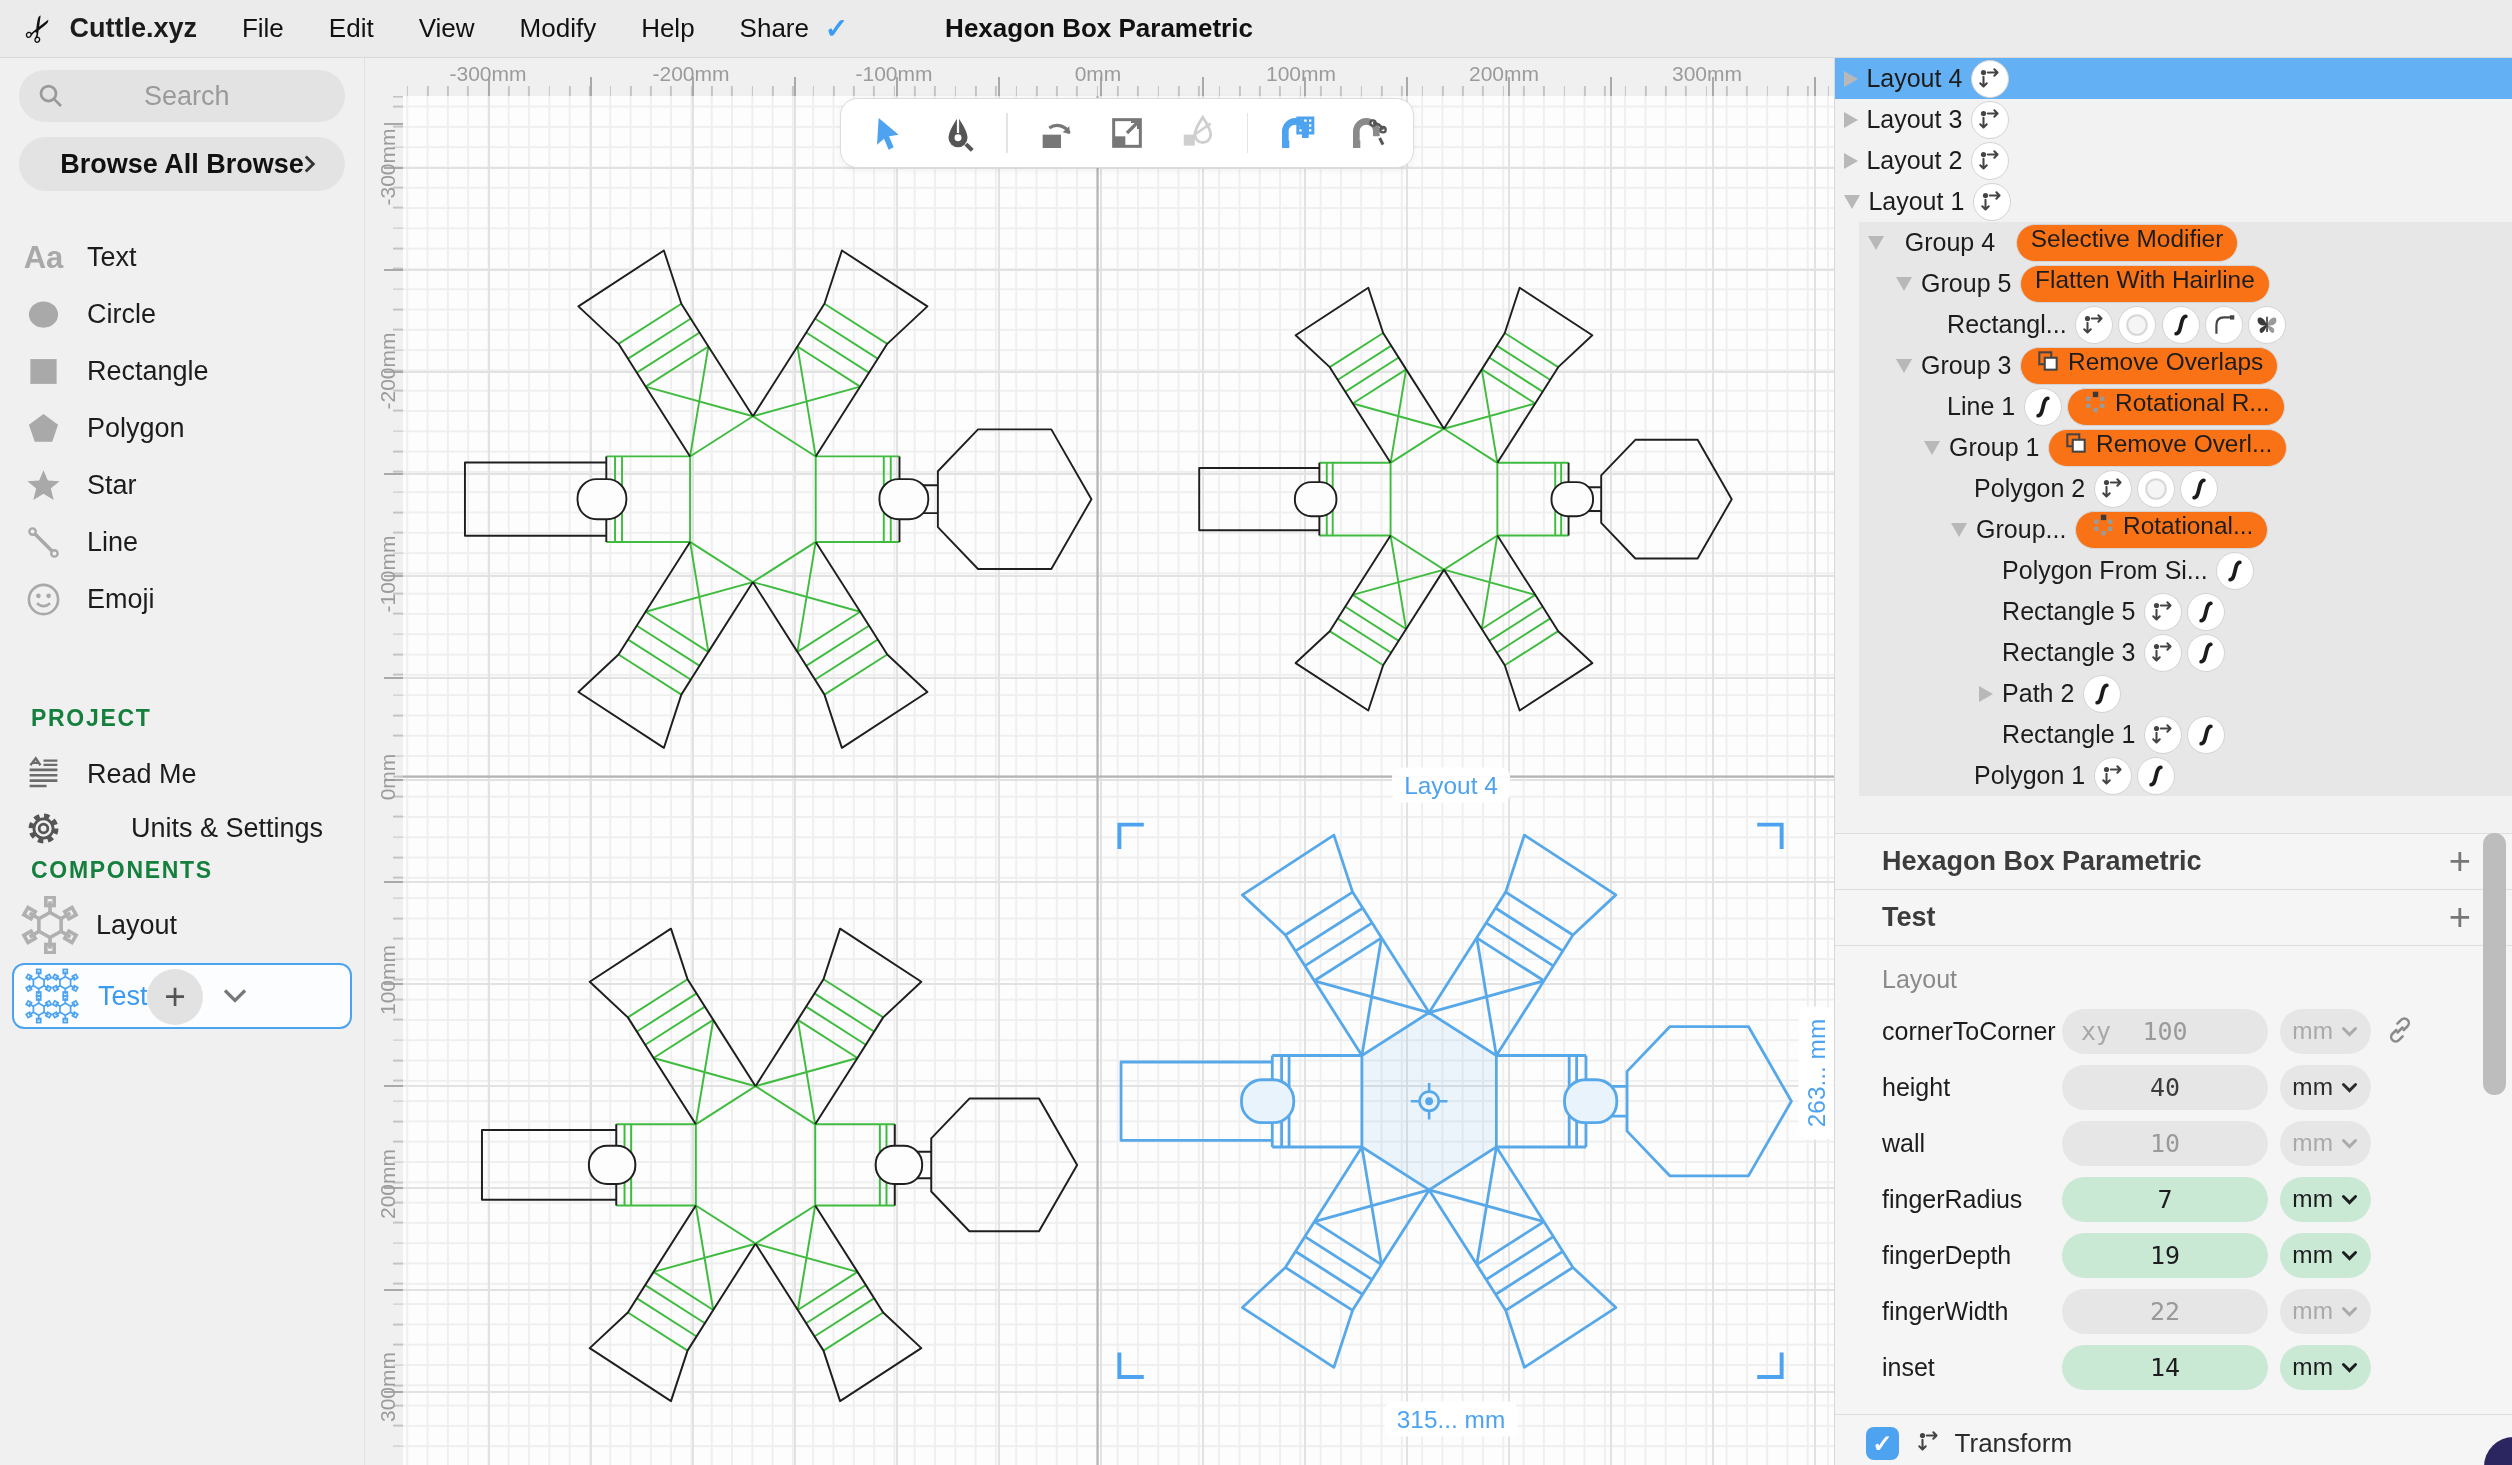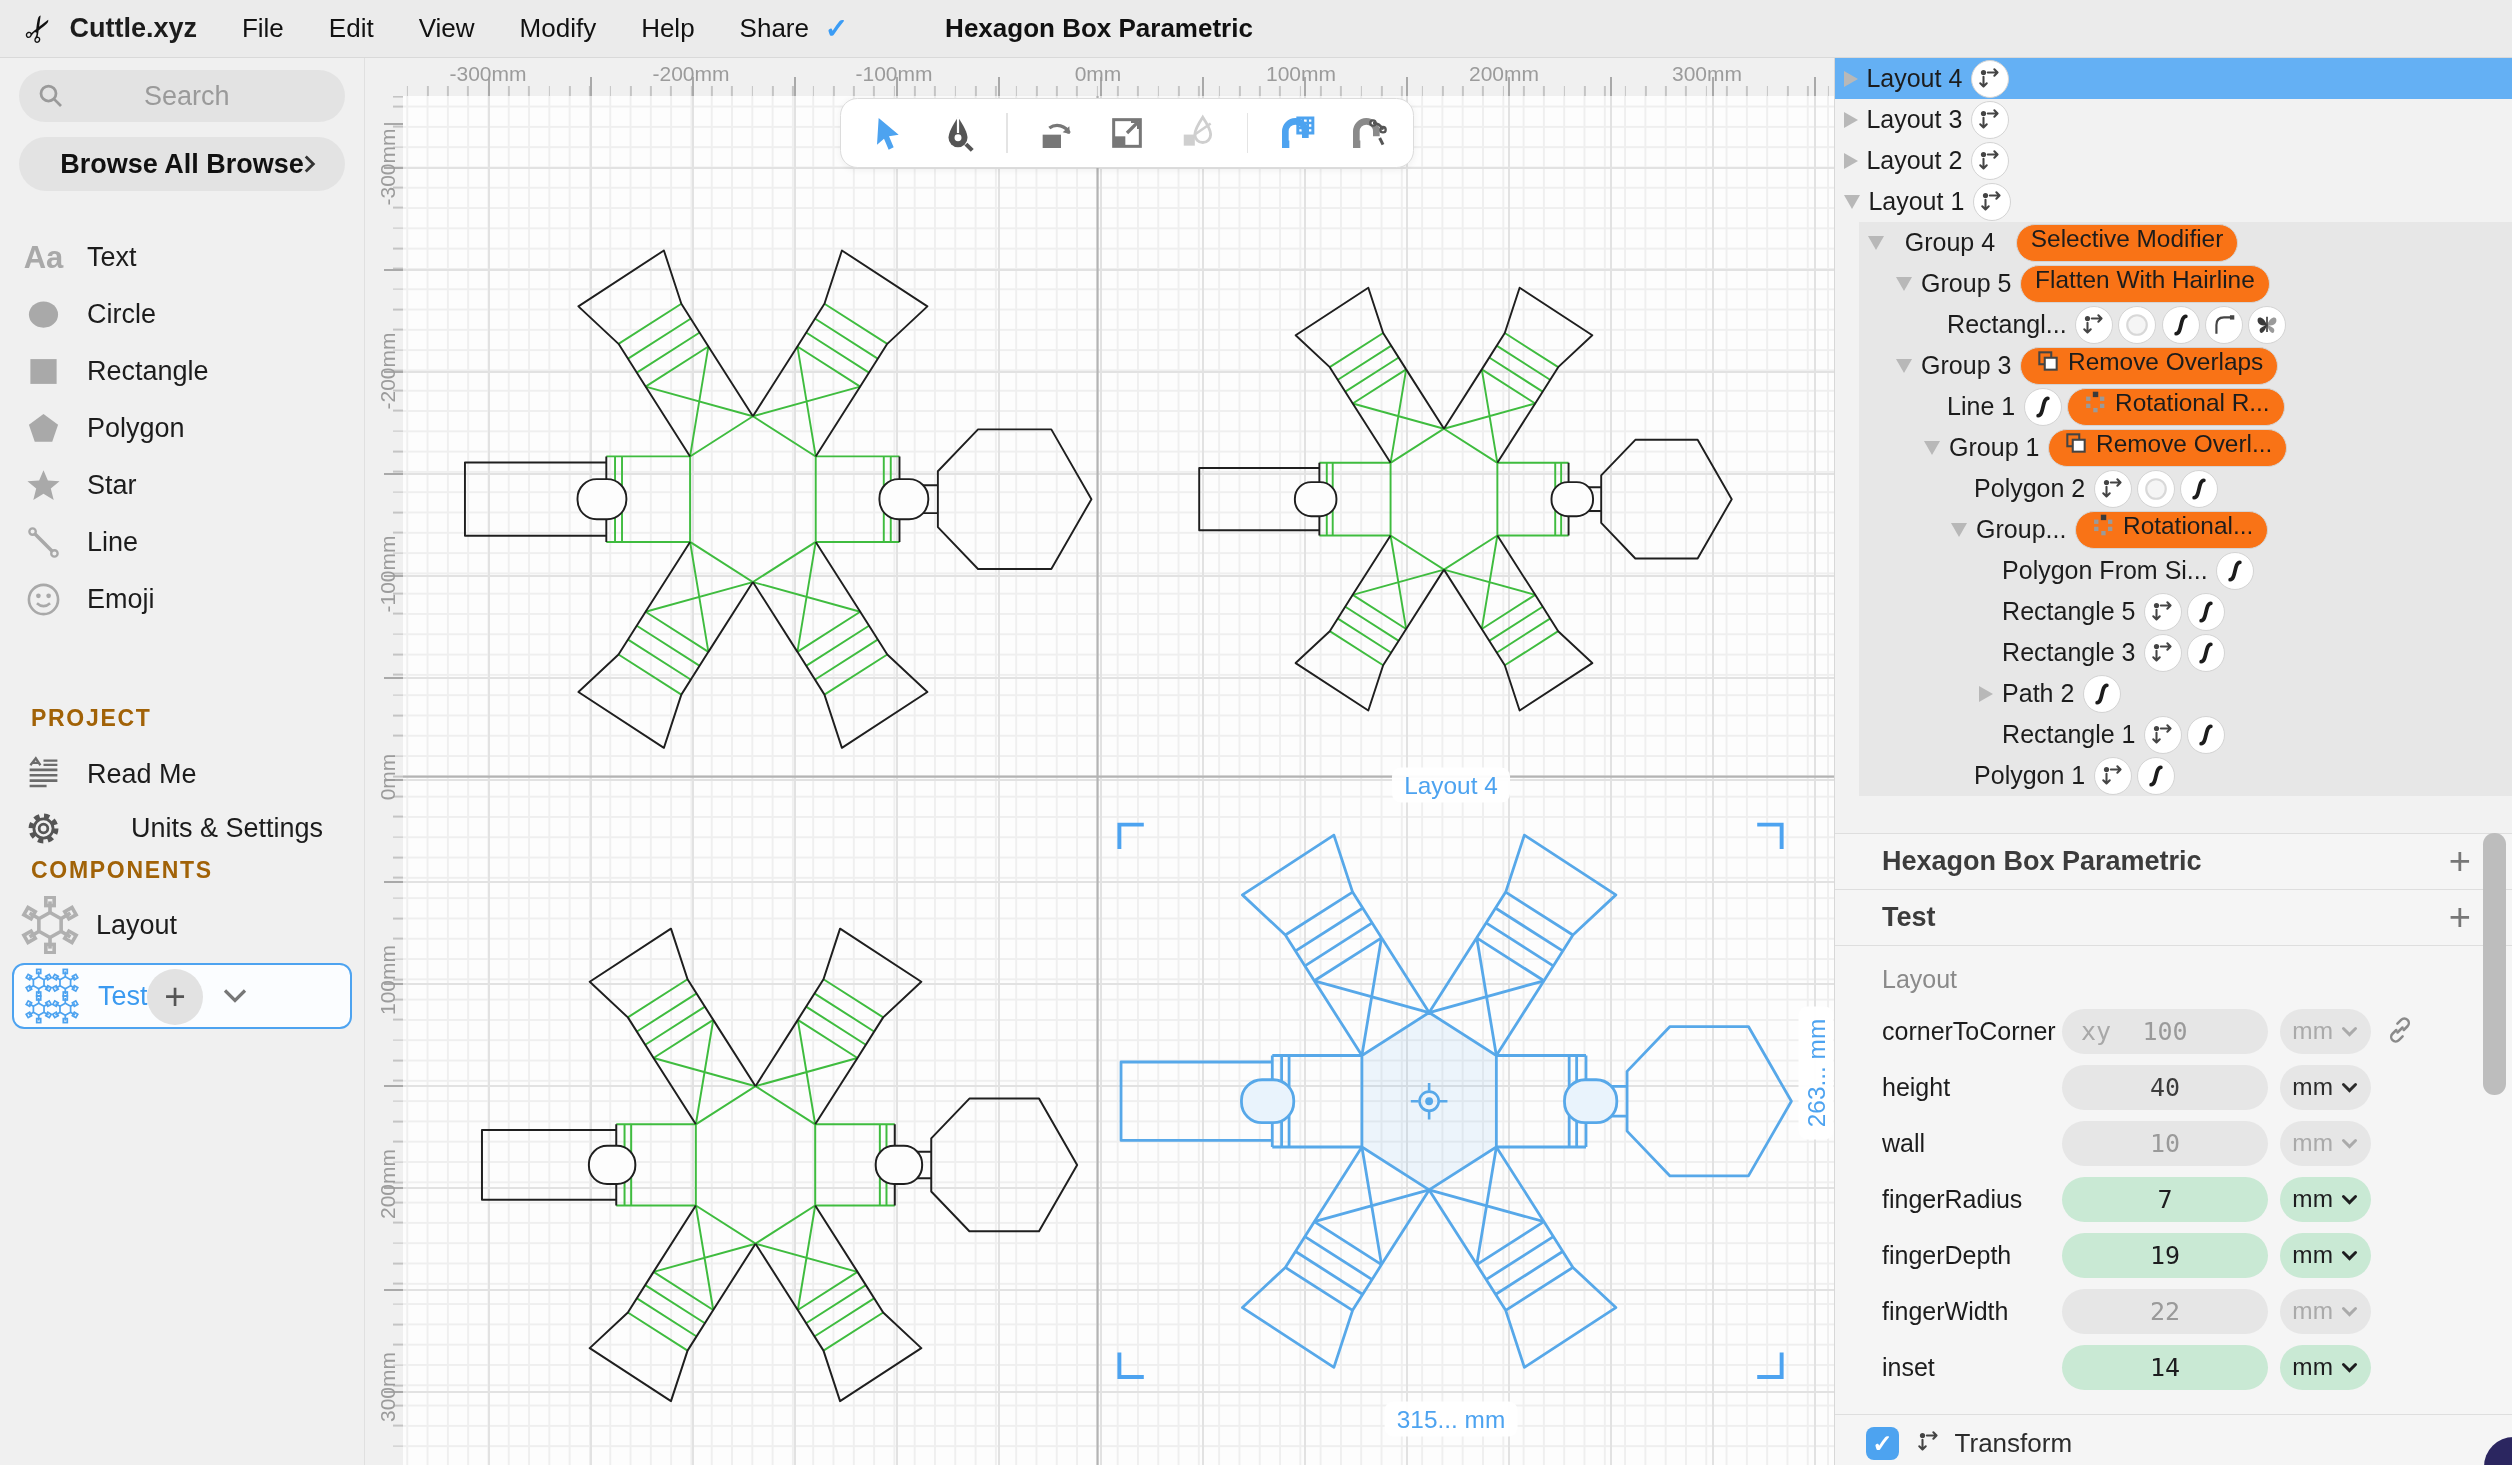--- a/index.html
+++ b/index.html
@@ -25,21 +25,21 @@
   #search-pill span { flex:1; text-align:center; font-size:27px; color:#9a9a9a; margin-right:38px; }
   #browse-pill { position:absolute; left:19px; top:79px; width:326px; height:54px;
     background:#e3e3e3; border-radius:27px; display:flex; align-items:center; justify-content:center; }
   #browse-pill span { font-size:27px; font-weight:600; color:#111; }
   #browse-pill .chev { position:absolute; right:23px; }
   #shape-list { position:absolute; left:0; top:171px; width:100%; }
   .shape-row { height:57px; display:flex; align-items:center; }
   .shape-row .sicon { width:87px; display:flex; justify-content:center; color:#a9a9a9; }
   .shape-row .slabel { font-size:27px; }
   .side-section { position:absolute; left:31px; font-size:23px; font-weight:700;
-    letter-spacing:1.7px; color:#a16207; }
+    letter-spacing:1.7px; color:#15803d; }
   .proj-row { height:54px; display:flex; align-items:center; position:absolute; left:0; width:100%; }
   .proj-row .sicon { width:87px; display:flex; justify-content:center; }
   .proj-row .slabel { font-size:27px; }
   .comp-row { position:absolute; left:12.2px; width:340px; height:66px; display:flex;
     align-items:center; border-radius:12.2px; }
   .comp-row .cicon { width:75px; display:flex; justify-content:center; }
   .comp-row .slabel { font-size:27px; margin-left:8.7px; }
   .comp-row.selected { border:2.6px solid #4da3f0; background:#fbfdff; }
   .comp-row.selected .slabel { color:#3b9af0; }
   #add-comp { position:absolute; left:147px; top:911px; width:56px; height:56px; border-radius:50%;

